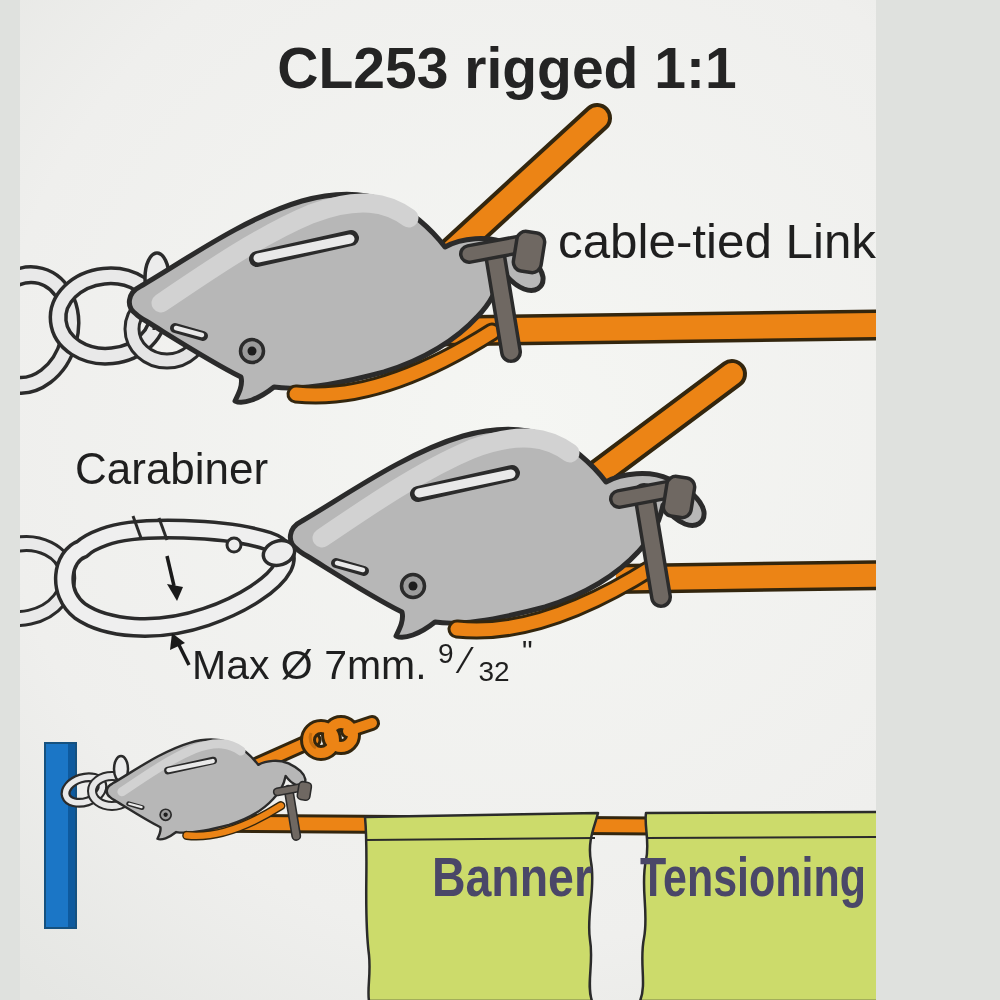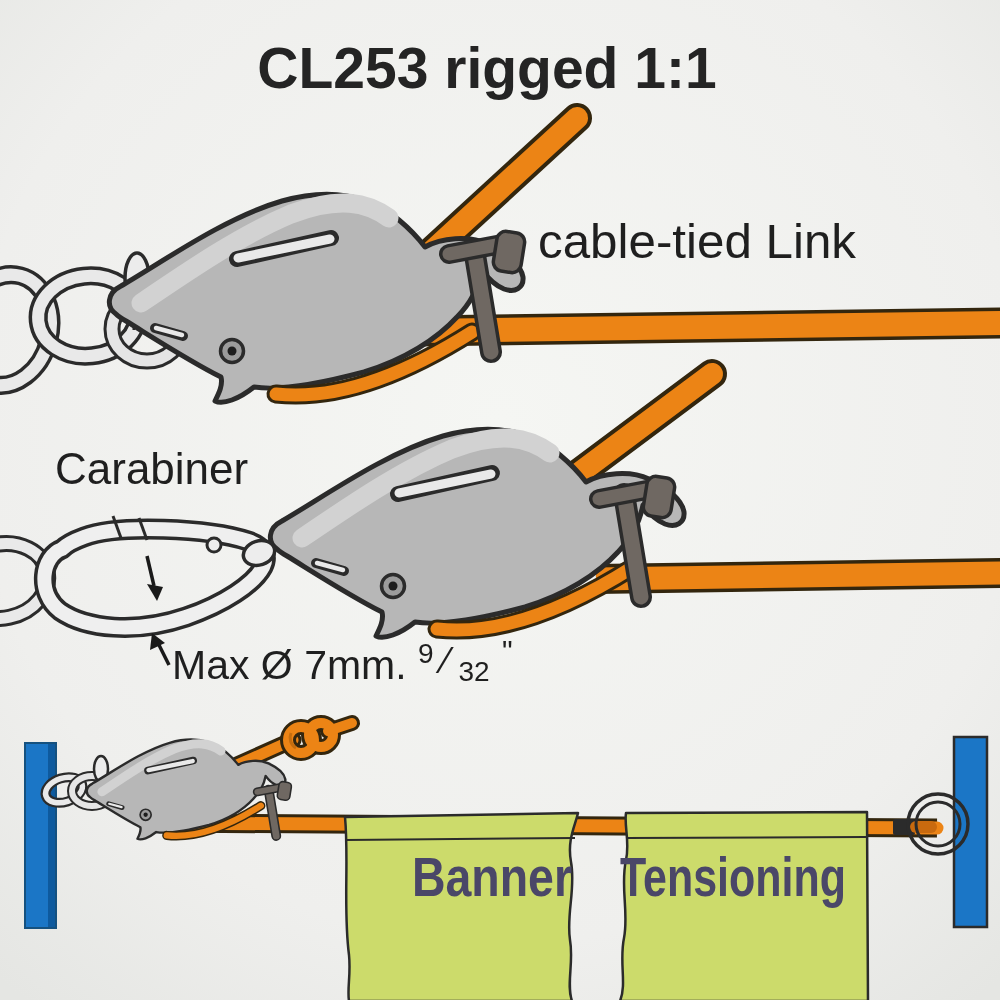--- a/index.html
+++ b/index.html
@@ -1,17 +1,17 @@
 <!DOCTYPE html>
 <html><head>
 <meta charset="utf-8">
 <style>
   html,body{margin:0;padding:0;background:#dfe1de;}
-  .stage{width:1000px;height:1000px;position:relative;overflow:hidden;
-         font-family:"Liberation Sans", sans-serif;}
+  .stage{width:856px;height:1000px;position:relative;overflow:hidden;
+         font-family:"Liberation Sans", sans-serif;margin-left:20px;}
   svg{display:block;}
   .title-text{font-family:"Liberation Sans",sans-serif;font-weight:bold;font-size:57px;fill:#242424;}
   .label-text{font-family:"Liberation Sans",sans-serif;font-size:49px;fill:#1f1f1f;}
   .label-text-sm{font-family:"Liberation Sans",sans-serif;font-size:44px;fill:#1f1f1f;}
   .max-text{font-family:"Liberation Sans",sans-serif;font-size:41px;fill:#1f1f1f;}
   .banner-text{font-family:"Liberation Sans",sans-serif;font-weight:bold;font-size:55px;fill:#4a4768;}
 </style>
 </head>
 <body>
 

